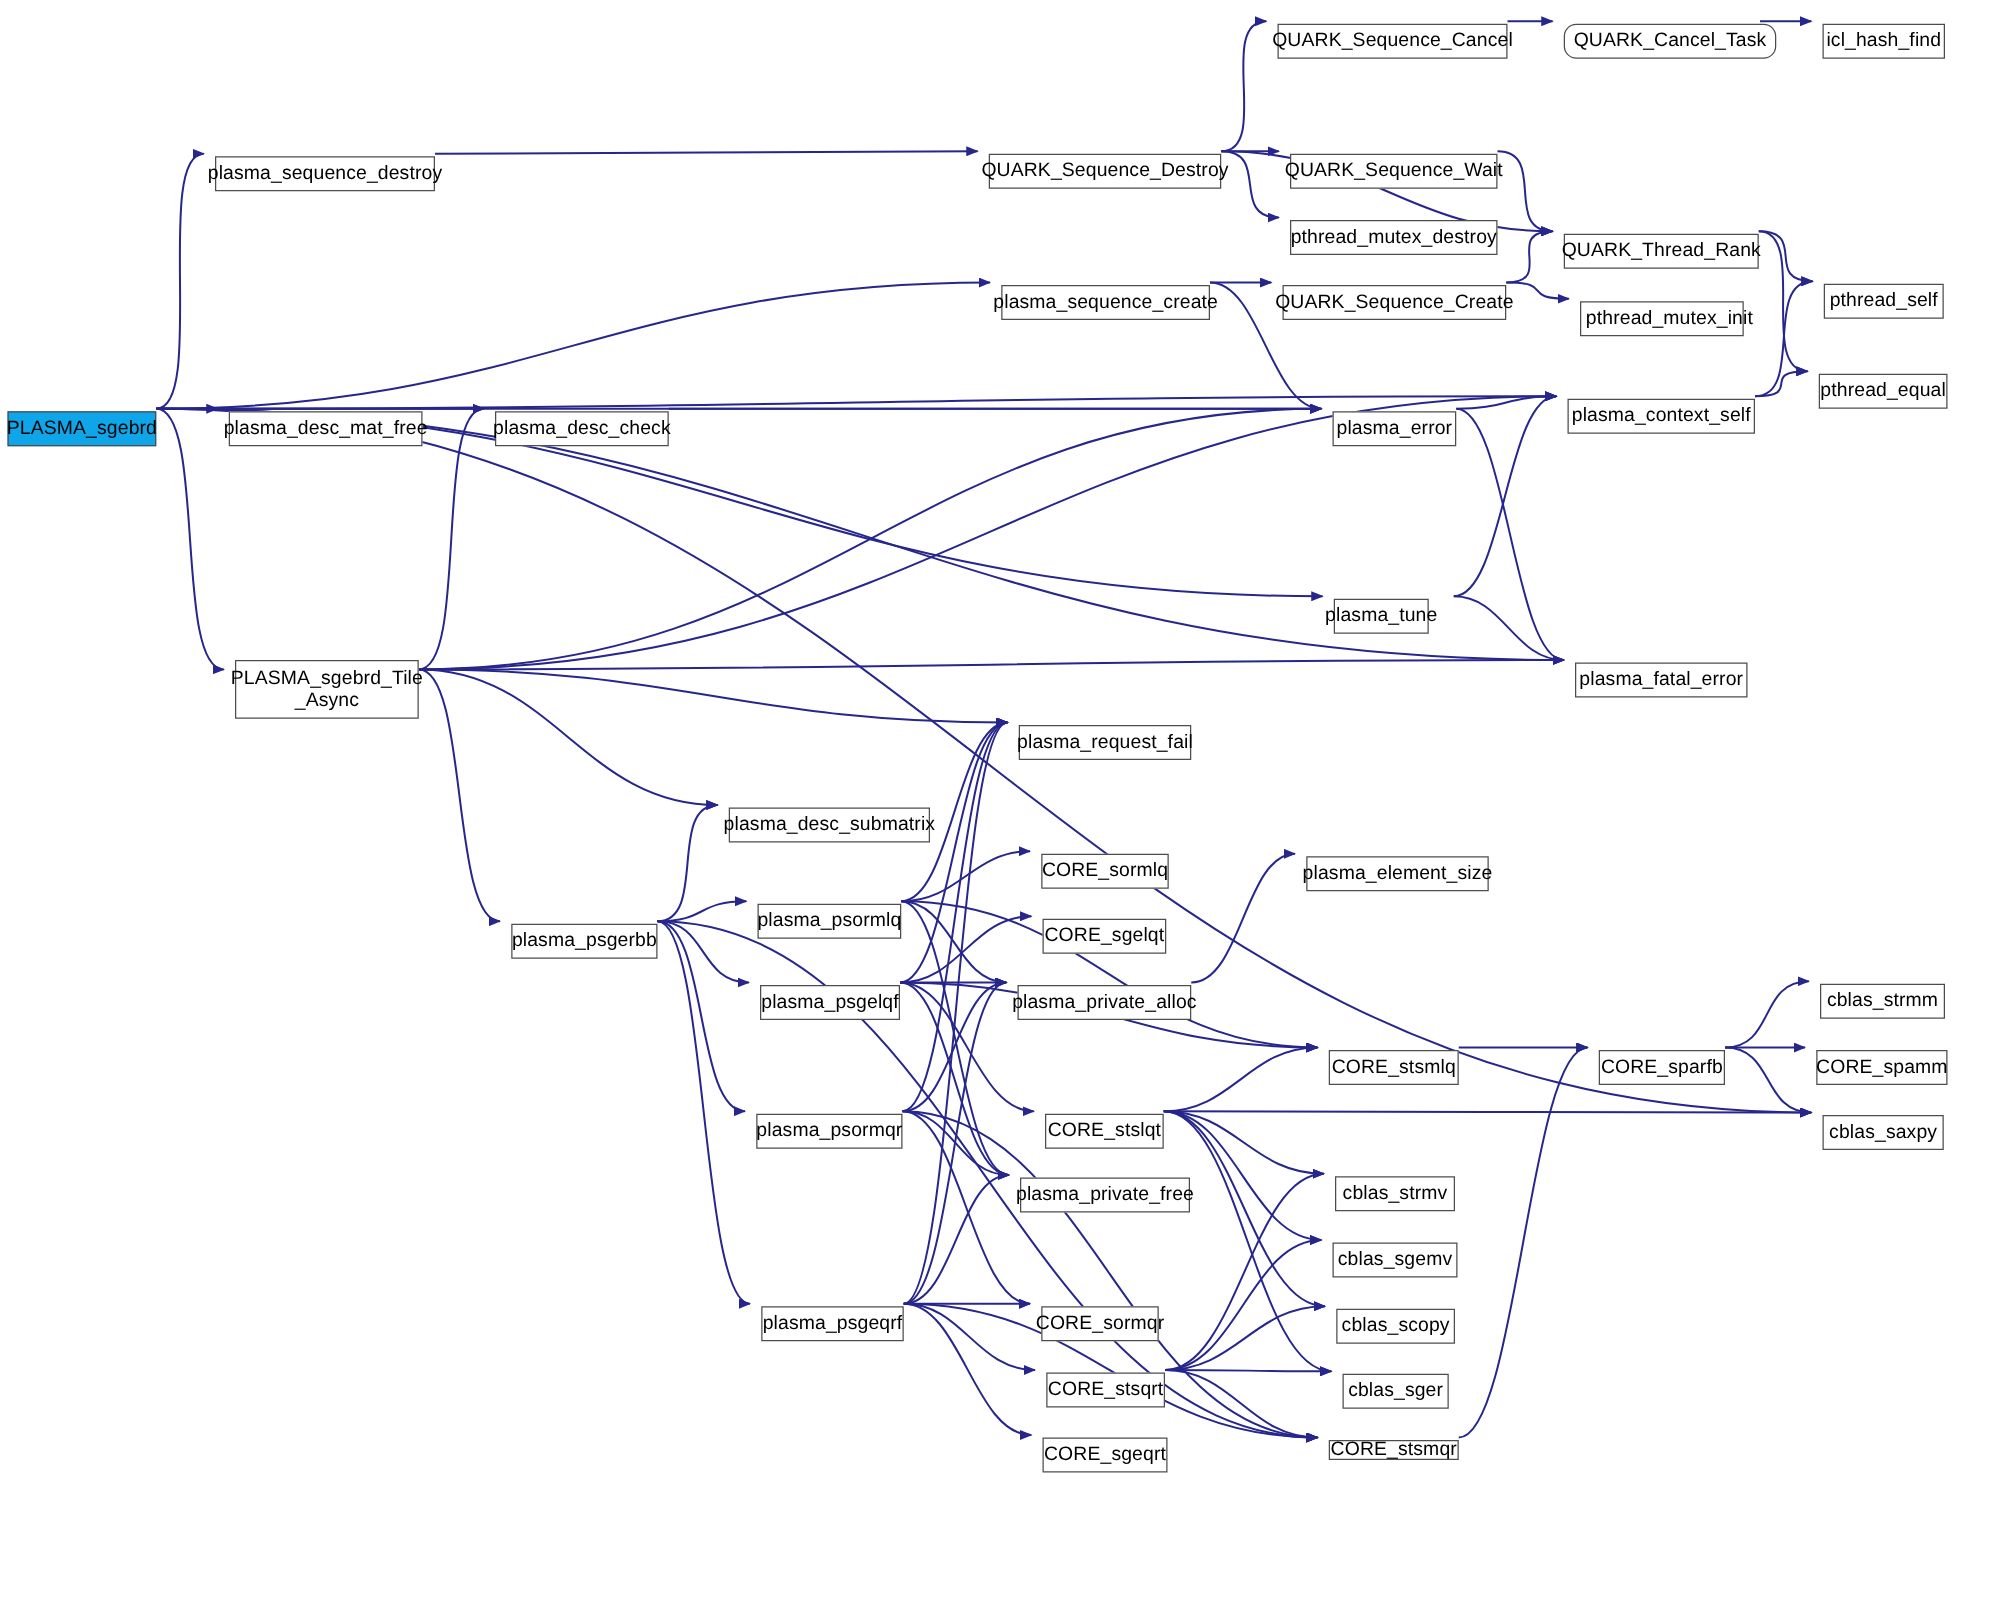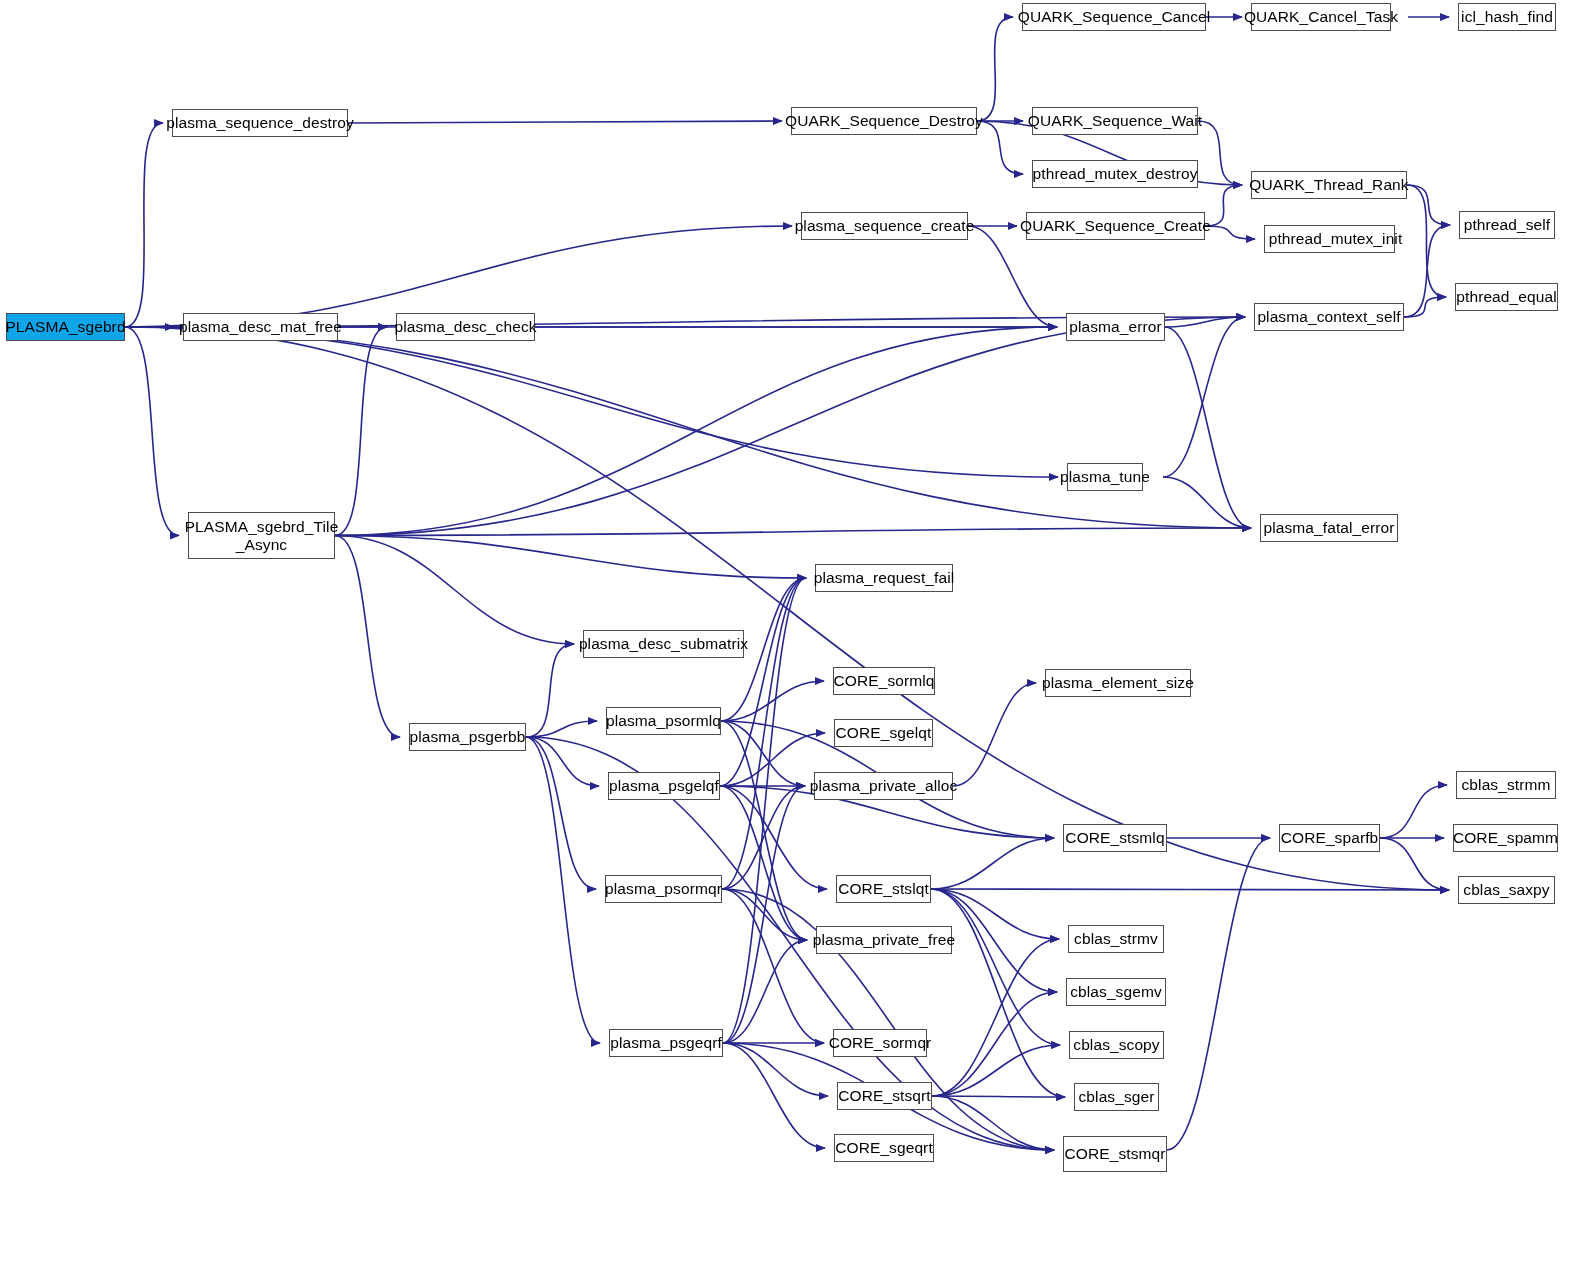--- a/index.html
+++ b/index.html
@@ -29,20 +29,21 @@
     background: #ffffff;
     color: #000000;
     font-size: 15.5px;
     line-height: 1.15;
     display: flex;
     align-items: center;
     justify-content: center;
     text-align: center;
     white-space: pre;
     letter-spacing: 0.1px;
+    margin-top: 16px;
   }
   .node.root {
     background: #0ea5e9;
   }
 </style>
 </head>
 <body>
 
 <div id="canvas">
   <svg id="edges" viewBox="0 0 1592 1281" xmlns="http://www.w3.org/2000/svg">
@@ -140,21 +141,21 @@
   </svg>
   <div id="node-layer">
       <div class="node root" style="left: 6px; top: 313px; width: 119px; height: 28px;">PLASMA_sgebrd</div>
       <div class="node" style="left: 172px; top: 109px; width: 176px; height: 28px;">plasma_sequence_destroy</div>
       <div class="node" style="left: 183px; top: 313px; width: 155px; height: 28px;">plasma_desc_mat_free</div>
       <div class="node" style="left: 396px; top: 313px; width: 139px; height: 28px;">plasma_desc_check</div>
       <div class="node" style="left: 188px; top: 512px; width: 147px; height: 47px;">PLASMA_sgebrd_Tile
 _Async</div>
       <div class="node" style="left: 791px; top: 107px; width: 186px; height: 28px;">QUARK_Sequence_Destroy</div>
       <div class="node" style="left: 1022px; top: 3px; width: 184px; height: 28px;">QUARK_Sequence_Cancel</div>
-      <div class="node" style="left: 1251px; top: 3px; width: 140px; height: 28px;">QUARK_Cancel_Task</div>
+      <div class="node" style="left: 1251px; top: 3px; width: 170px; height: 28px; border-radius: 10px;">QUARK_Cancel_Task</div>
       <div class="node" style="left: 1458px; top: 3px; width: 98px; height: 28px;">icl_hash_find</div>
       <div class="node" style="left: 1032px; top: 107px; width: 166px; height: 28px;">QUARK_Sequence_Wait</div>
       <div class="node" style="left: 1032px; top: 160px; width: 166px; height: 28px;">pthread_mutex_destroy</div>
       <div class="node" style="left: 801px; top: 212px; width: 167px; height: 28px;">plasma_sequence_create</div>
       <div class="node" style="left: 1026px; top: 212px; width: 179px; height: 28px;">QUARK_Sequence_Create</div>
       <div class="node" style="left: 1251px; top: 171px; width: 156px; height: 28px;">QUARK_Thread_Rank</div>
       <div class="node" style="left: 1264px; top: 225px; width: 131px; height: 28px; padding-left: 12px;">pthread_mutex_init</div>
       <div class="node" style="left: 1459px; top: 211px; width: 96px; height: 28px;">pthread_self</div>
       <div class="node" style="left: 1455px; top: 283px; width: 103px; height: 28px;">pthread_equal</div>
       <div class="node" style="left: 1254px; top: 303px; width: 150px; height: 28px;">plasma_context_self</div>
@@ -179,15 +180,15 @@
       <div class="node" style="left: 1458px; top: 876px; width: 97px; height: 28px;">cblas_saxpy</div>
       <div class="node" style="left: 1068px; top: 925px; width: 96px; height: 28px;">cblas_strmv</div>
       <div class="node" style="left: 816px; top: 926px; width: 136px; height: 28px;">plasma_private_free</div>
       <div class="node" style="left: 1066px; top: 978px; width: 100px; height: 28px;">cblas_sgemv</div>
       <div class="node" style="left: 1069px; top: 1031px; width: 95px; height: 28px;">cblas_scopy</div>
       <div class="node" style="left: 609px; top: 1029px; width: 114px; height: 28px;">plasma_psgeqrf</div>
       <div class="node" style="left: 833px; top: 1029px; width: 94px; height: 28px;">CORE_sormqr</div>
       <div class="node" style="left: 1074px; top: 1083px; width: 85px; height: 28px;">cblas_sger</div>
       <div class="node" style="left: 837px; top: 1082px; width: 95px; height: 28px;">CORE_stsqrt</div>
       <div class="node" style="left: 834px; top: 1134px; width: 100px; height: 28px;">CORE_sgeqrt</div>
-      <div class="node" style="left: 1063px; top: 1136px; width: 104px; height: 36px;">CORE_stsmqr</div>
+      <div class="node" style="left: 1063px; top: 1136px; width: 104px; height: 16px;">CORE_stsmqr</div>
     </div>
 </div>
 
 </body></html>

